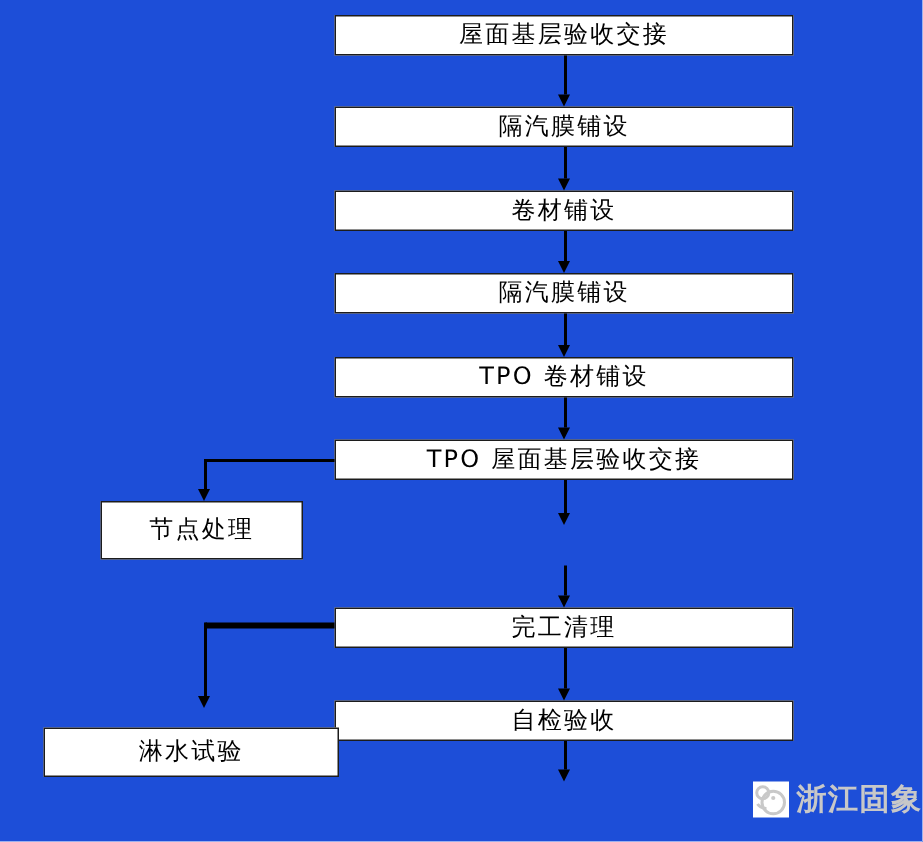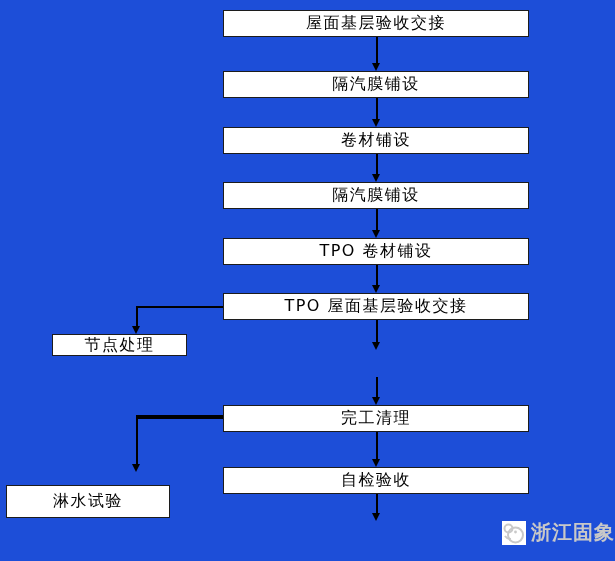--- a/index.html
+++ b/index.html
@@ -79,26 +79,26 @@
 
   <div class="vline" style="left:376px;top:432px;height:27px"></div>
   <div class="arrow-down" style="left:372px;top:459px"></div>
 
   <div class="vline" style="left:376px;top:494px;height:19px"></div>
   <div class="arrow-down" style="left:372px;top:513px"></div>
 
   <div class="hline" style="left:137px;top:306px;width:86px"></div>
   <div class="vline" style="left:136px;top:306px;height:20px"></div>
   <div class="arrow-down" style="left:132px;top:326px"></div>
-  <div class="node" style="left:52px;top:334px;width:135px;height:22px">节点处理</div>
+  <div class="node" style="left:67px;top:334px;width:135px;height:39px">节点处理</div>
 
   <div class="hline thick" style="left:137px;top:415px;width:86px"></div>
   <div class="vline" style="left:136px;top:415px;height:49px"></div>
   <div class="arrow-down" style="left:132px;top:464px"></div>
-  <div class="node" style="left:6px;top:485px;width:164px;height:33px">淋水试验</div>
+  <div class="node" style="left:29px;top:485px;width:197px;height:33px">淋水试验</div>
 
   <div class="watermark">
     <span style="display:inline-flex;background:#ffffff;">
       <svg width="24" height="24" viewBox="0 0 24 24" fill="none">
         <circle cx="13.5" cy="14" r="7.5" stroke="#c9c9c9" stroke-width="2"></circle>
         <circle cx="6.5" cy="7.5" r="4" stroke="#c9c9c9" stroke-width="2"></circle>
         <path d="M3 15 q2 3 6 3" stroke="#c9c9c9" stroke-width="2" fill="none"></path>
         <circle cx="13.5" cy="11" r="1.4" fill="#c9c9c9"></circle>
       </svg>
     </span>

